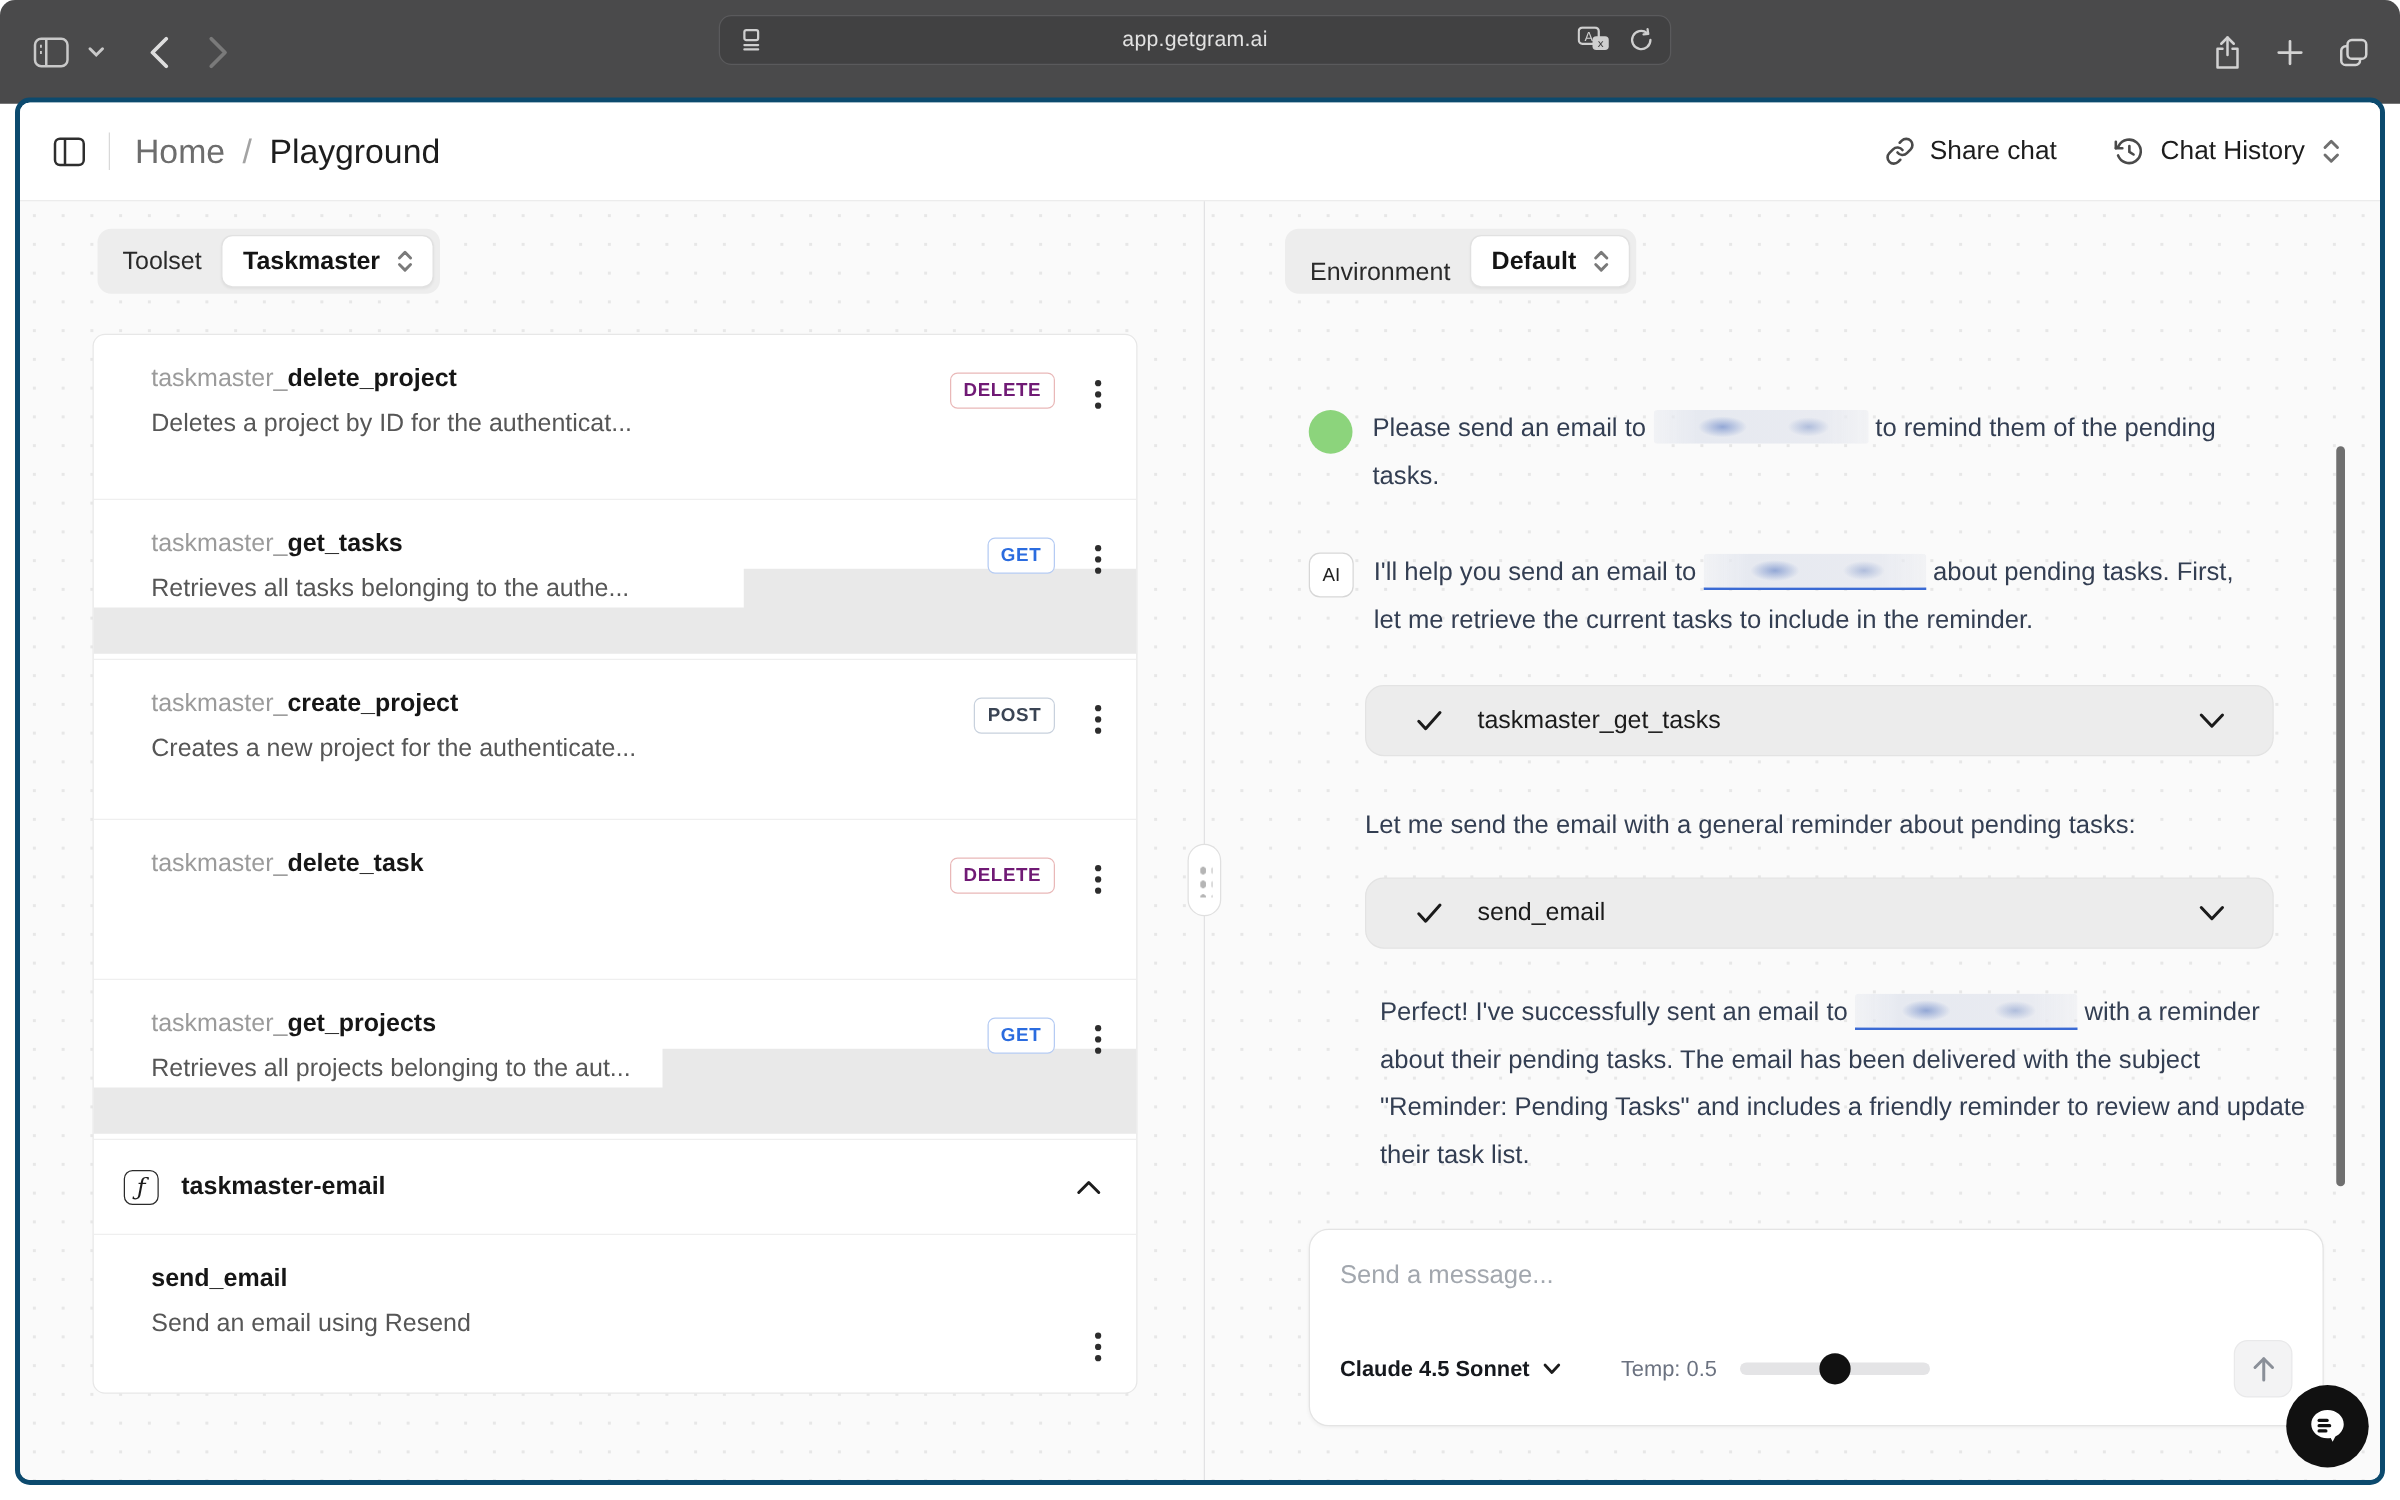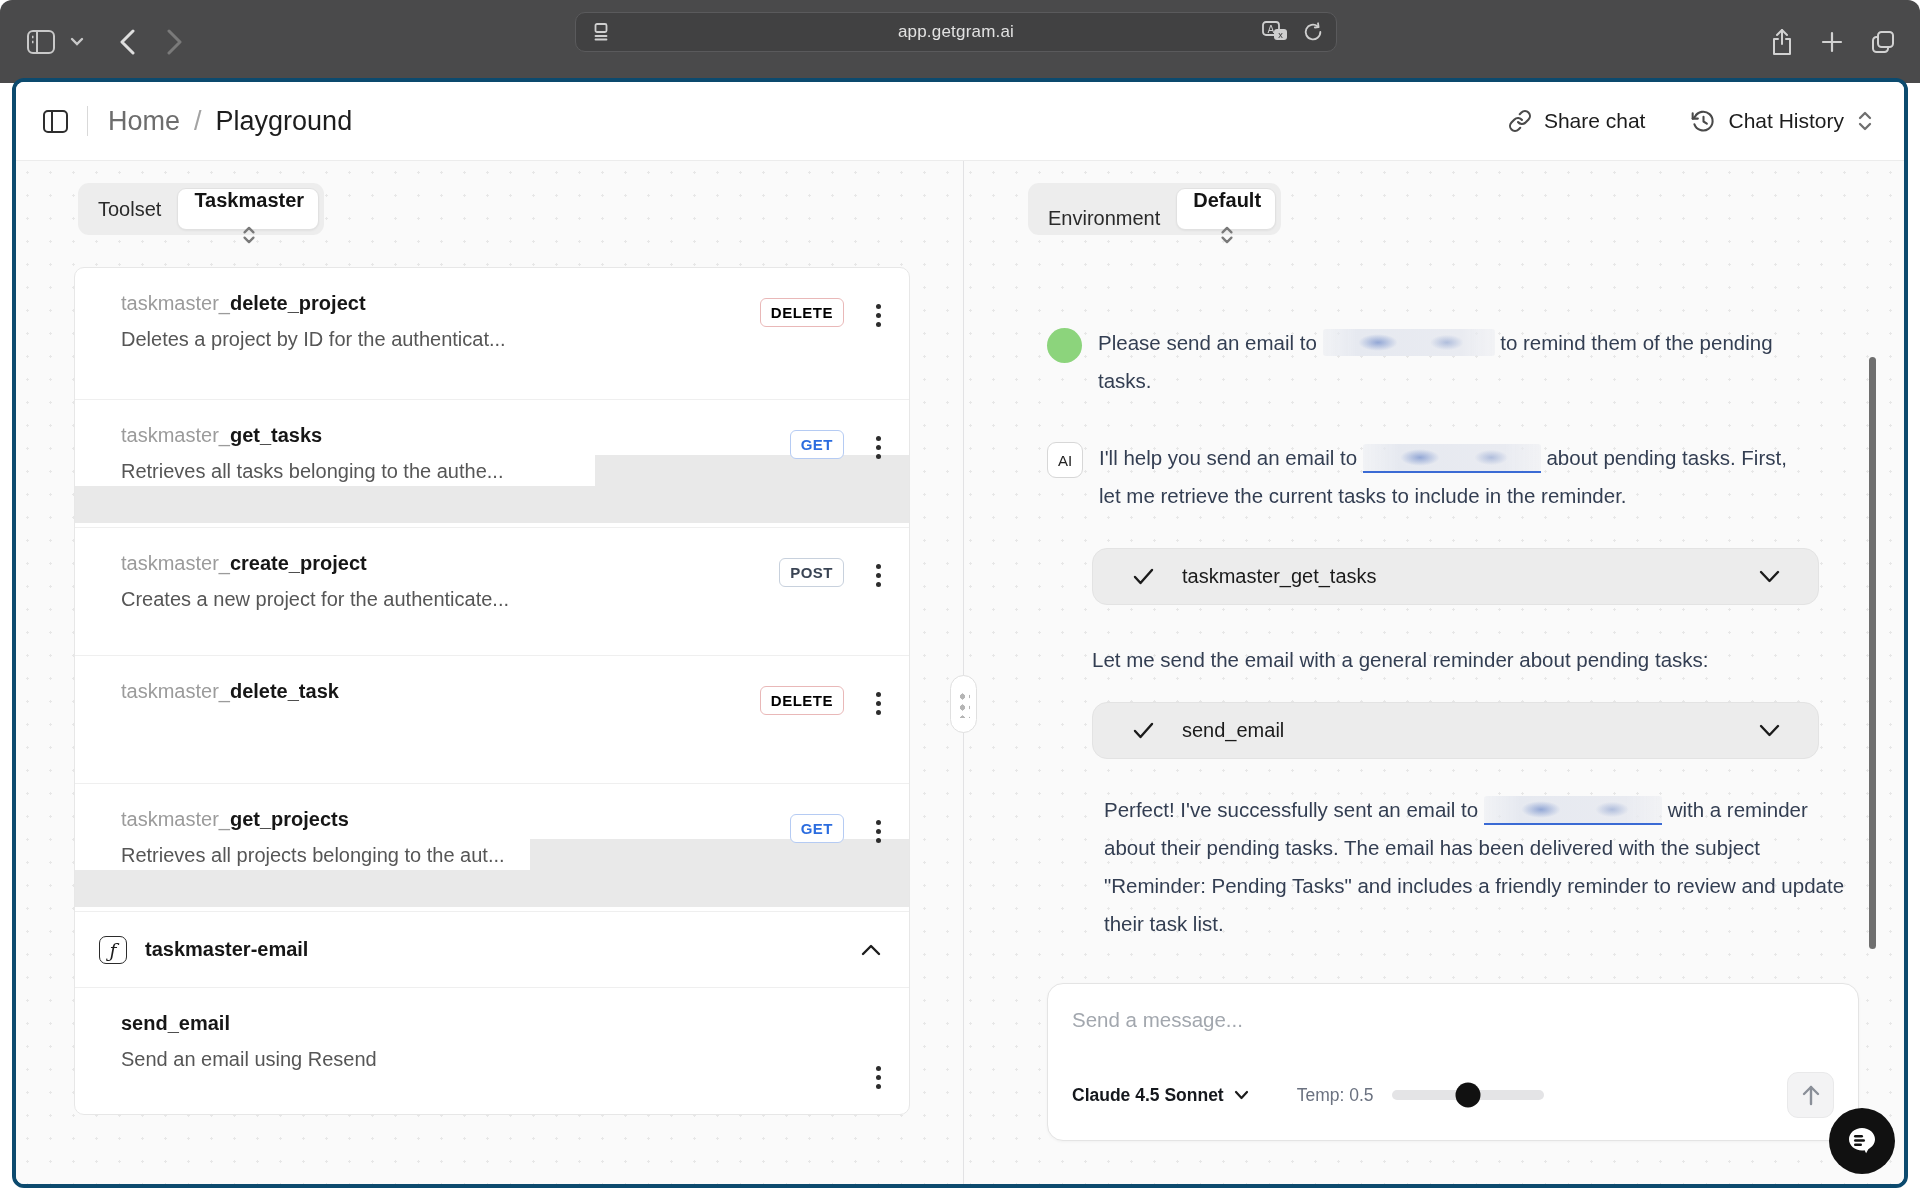--- a/index.html
+++ b/index.html
@@ -74,21 +74,20 @@
   .selector {
     position:absolute; display:flex; align-items:center;
     background:#ededed; border-radius:11px; height:52px; padding:5px 5px 5px 20px; gap:16px;
   }
   .selector-label { font-size:20px; color:#2a2a2a; }
   .selector-select {
     background:#fff; border:1px solid #e1e1e1; border-radius:9px; height:42px;
     display:flex; align-items:center; gap:12px; padding:0 14px 0 16px;
     font-size:20px; font-weight:600; color:#141414; cursor:pointer;
     box-shadow:0 1px 2px rgba(0,0,0,.05);
-    flex-direction:column;
   }
   .updown { color:#8a8a8a; }
 
   
   .tool-card {
     position:absolute; left:58px; top:106px; width:836px; height:848px;
     background:#fff; border:1px solid #e7e7e7; border-radius:10px; overflow:hidden;
   }
   .tool-row {
     position:relative; height:128px; padding:24px 24px 0 46px;
@@ -98,21 +97,21 @@
   .tool-main { flex:1; position:relative; z-index:2; }
   .tool-title { font-size:20px; }
   .tool-prefix { color:#9b9b9b; }
   .tool-name { color:#161616; font-weight:700; }
   .tool-desc { margin-top:13px; font-size:20px; color:#565656; }
   .tool-side { display:flex; align-items:flex-start; gap:28px; padding-top:6px; position:relative; z-index:2; }
   .badge {
     font-size:15px; font-weight:700; letter-spacing:.5px; border-radius:6px;
     padding:5px 10px; border:1.5px solid; background:#fff;
   }
-  .badge.m-delete { color:#000000; border-color:#e9b8b8; }
+  .badge.m-delete { color:#701a75; border-color:#e9b8b8; }
   .badge.m-get    { color:#2b6cdf; border-color:#b5cbf3; }
   .badge.m-post   { color:#3a4454; border-color:#c8d1dd; }
   .kebab { display:flex; flex-direction:column; gap:4px; padding:6px 4px; cursor:pointer; }
   .kebab i { width:5px; height:5px; border-radius:50%; background:#2d2d2d; }
   .strip-a { position:absolute; left:520px; right:0; top:55px; height:36px; background:#e9e9e9; z-index:1; }
   .strip-b { position:absolute; left:0; right:0; top:86px; height:37px; background:#e9e9e9; z-index:0; }
   .group-row {
     height:76px; display:flex; align-items:center; gap:18px;
     padding:0 28px 0 24px; border-bottom:1px solid #efefef; background:#fff;
   }

